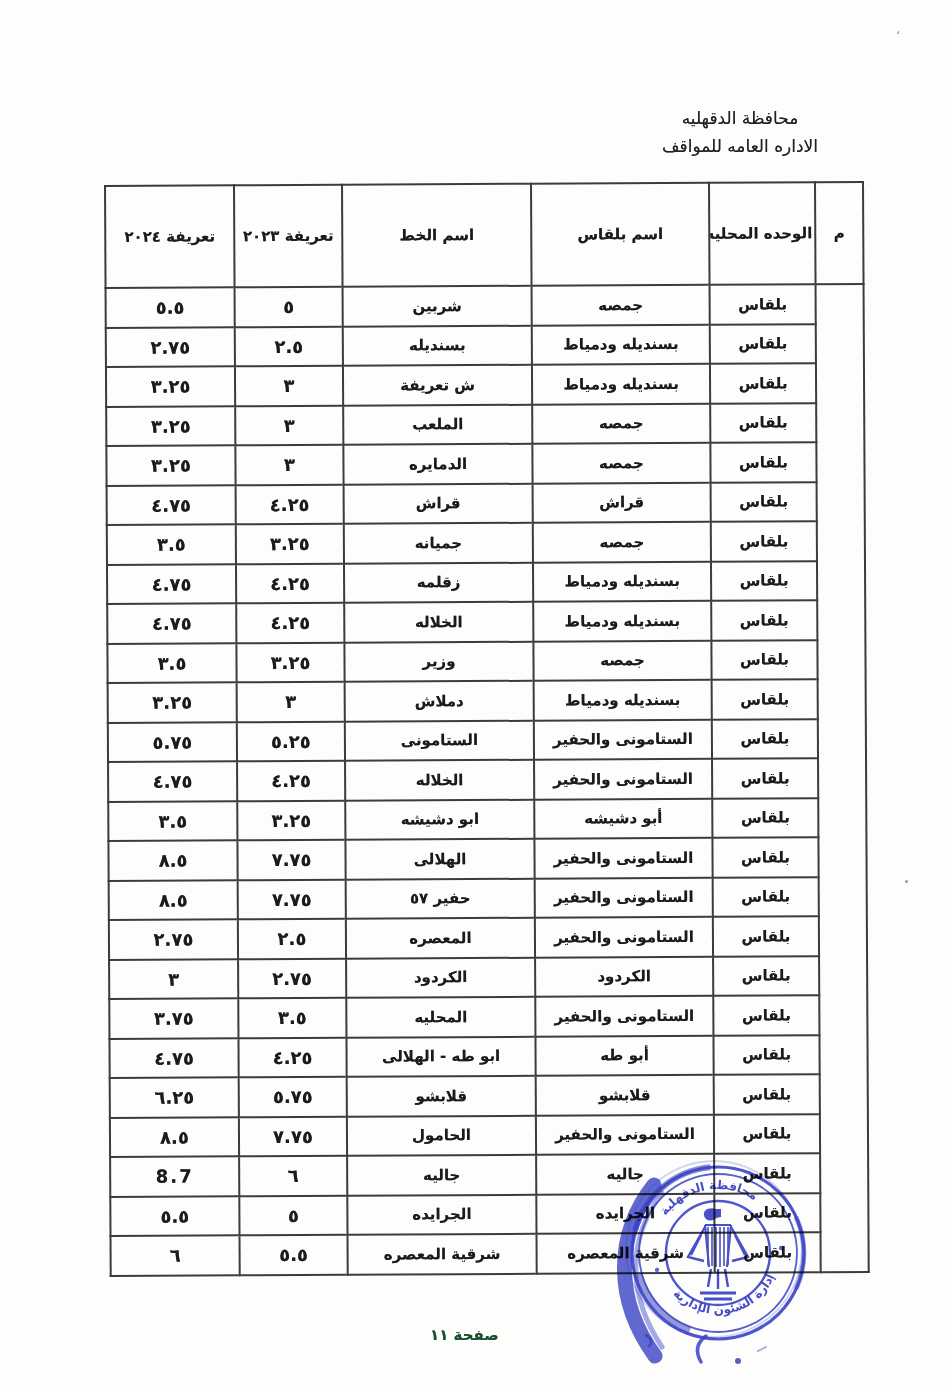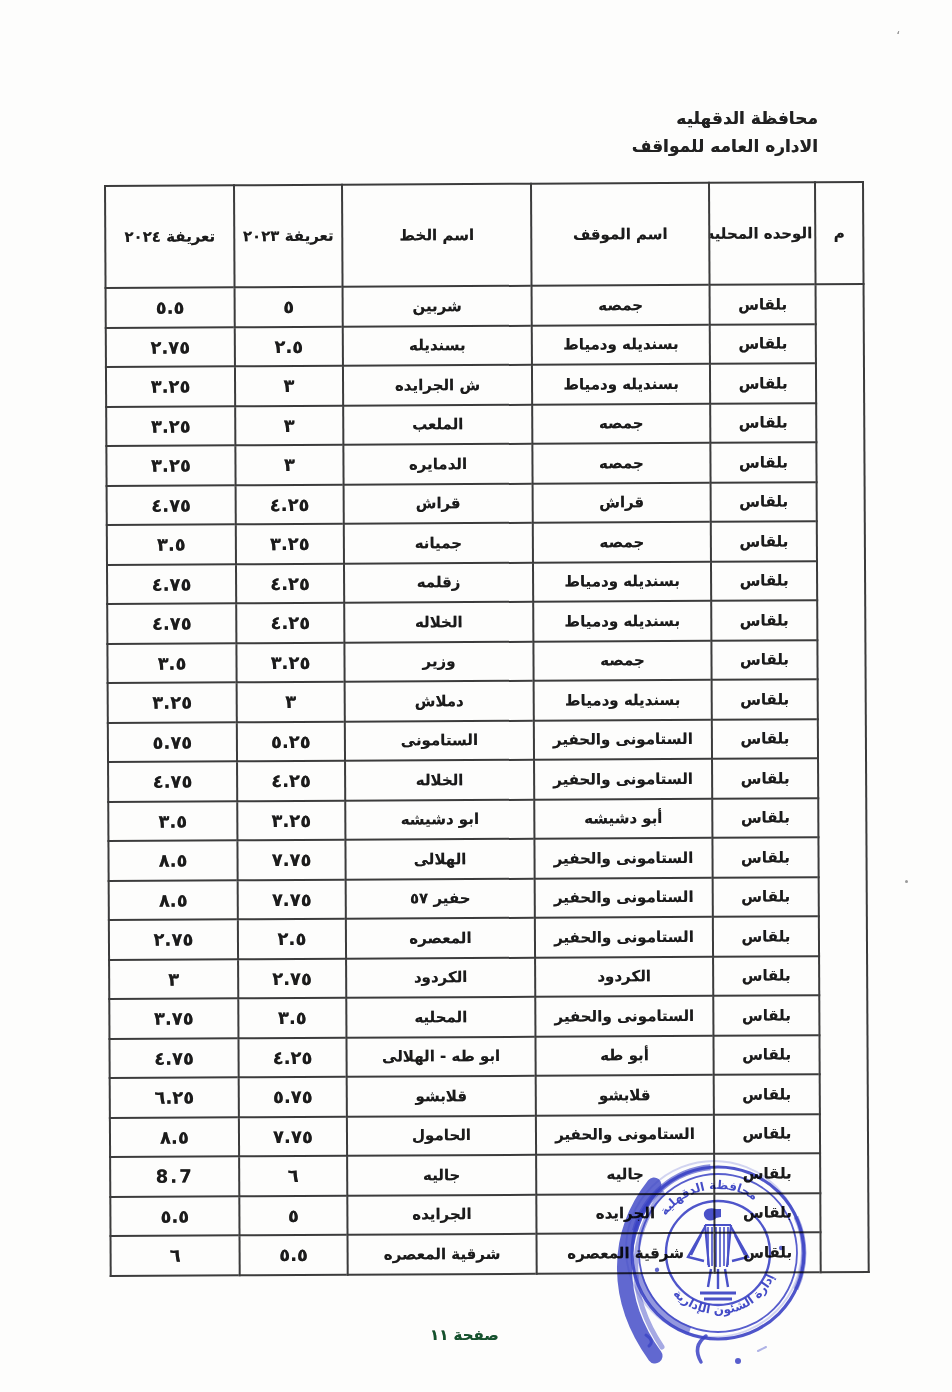--- a/index.html
+++ b/index.html
@@ -7,21 +7,21 @@
     width:952px;height:1392px;position:relative;overflow:hidden;
     background:#fdfdfc;
     font-family:"DejaVu Sans",sans-serif;
     color:#1c1c1c;
   }
   .page{position:absolute;inset:0;}
 
   
   .doc-header{
     position:absolute;top:104px;right:134px;
-    text-align:right;font-weight:bold;line-height:1.65;
+    text-align:center;font-weight:normal;line-height:1.65;
     font-size:17px;color:#212121;
     text-shadow:0 0 .4px rgba(0,0,0,.55);
   }
 
   
   table.tariff{
     position:absolute;left:104px;top:183px;
     width:760px;border-collapse:collapse;table-layout:fixed;
     transform:rotate(-0.3deg);transform-origin:50% 0;
     background:transparent;
@@ -75,21 +75,21 @@
         <col style="width:106px">
         <col style="width:178px">
       <col style="width:189px">
         <col style="width:108px">
         <col style="width:129px">
     </colgroup>
     <thead>
       <tr>
         <th>م</th>
         <th>الوحده المحليه</th>
-        <th>اسم الموقف</th>
+        <th>اسم بلقاس</th>
         <th>اسم الخط</th>
         <th>تعريفة ٢٠٢٣</th>
         <th>تعريفة ٢٠٢٤</th>
       </tr>
     </thead>
     <tbody id="table-body">
         <tr>
           <td rowspan="25" class="serial-body"></td>
       <td>بلقاس</td>
       <td>جمصه</td>
@@ -100,21 +100,21 @@
         <tr>
       <td>بلقاس</td>
       <td>بسنديله ودمياط</td>
       <td>بسنديله</td>
       <td class="num">٢.٥</td>
       <td class="num">٢.٧٥</td>
     </tr>
         <tr>
       <td>بلقاس</td>
       <td>بسنديله ودمياط</td>
-      <td>ش الجرايده</td>
+      <td>ش تعريفة</td>
       <td class="num">٣</td>
       <td class="num">٣.٢٥</td>
     </tr>
         <tr>
       <td>بلقاس</td>
       <td>جمصه</td>
       <td>الملعب</td>
       <td class="num">٣</td>
       <td class="num">٣.٢٥</td>
     </tr>

